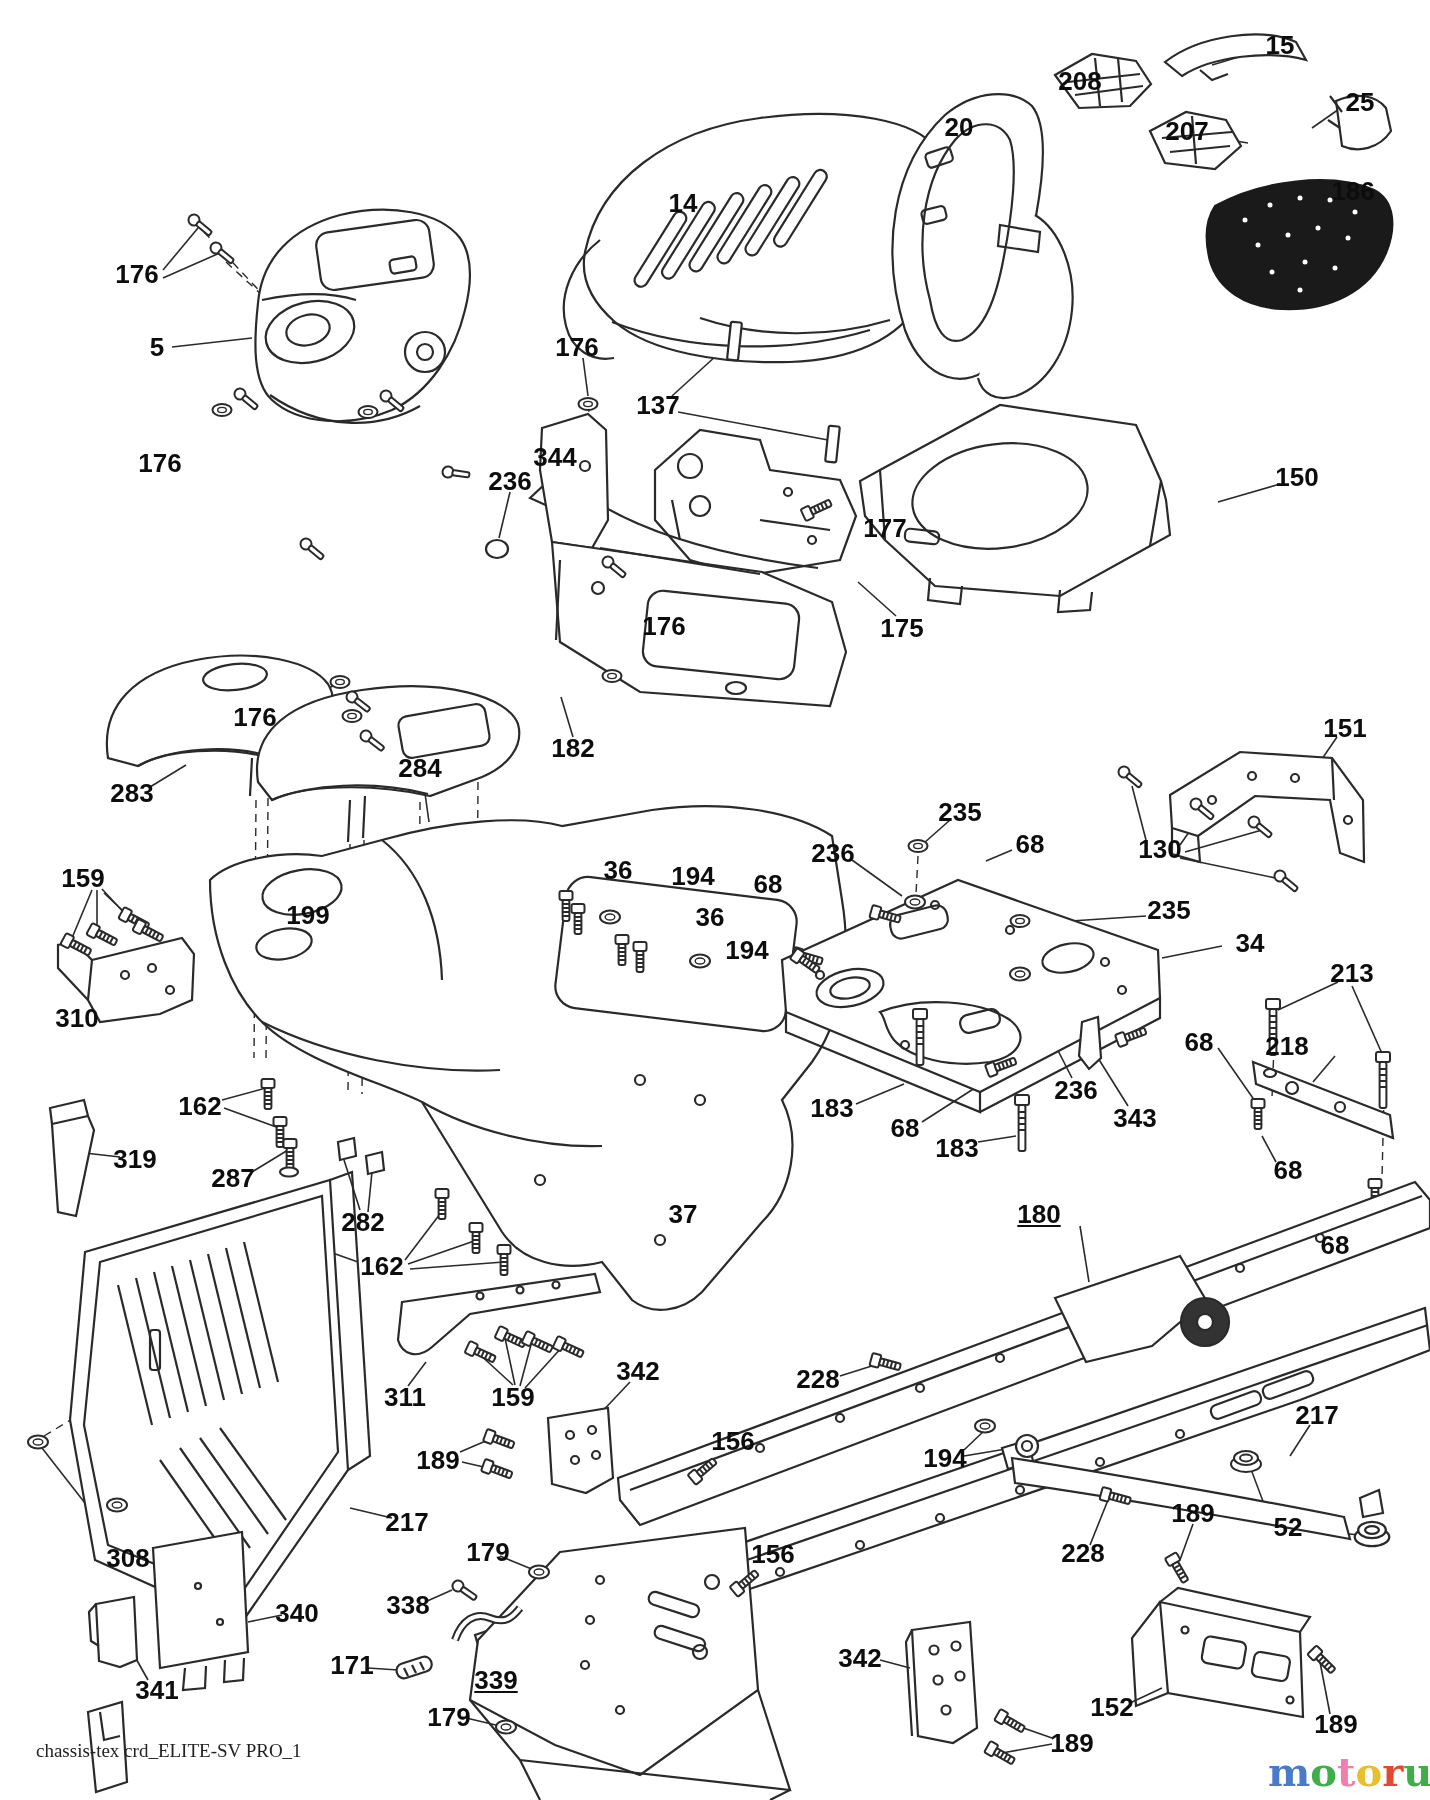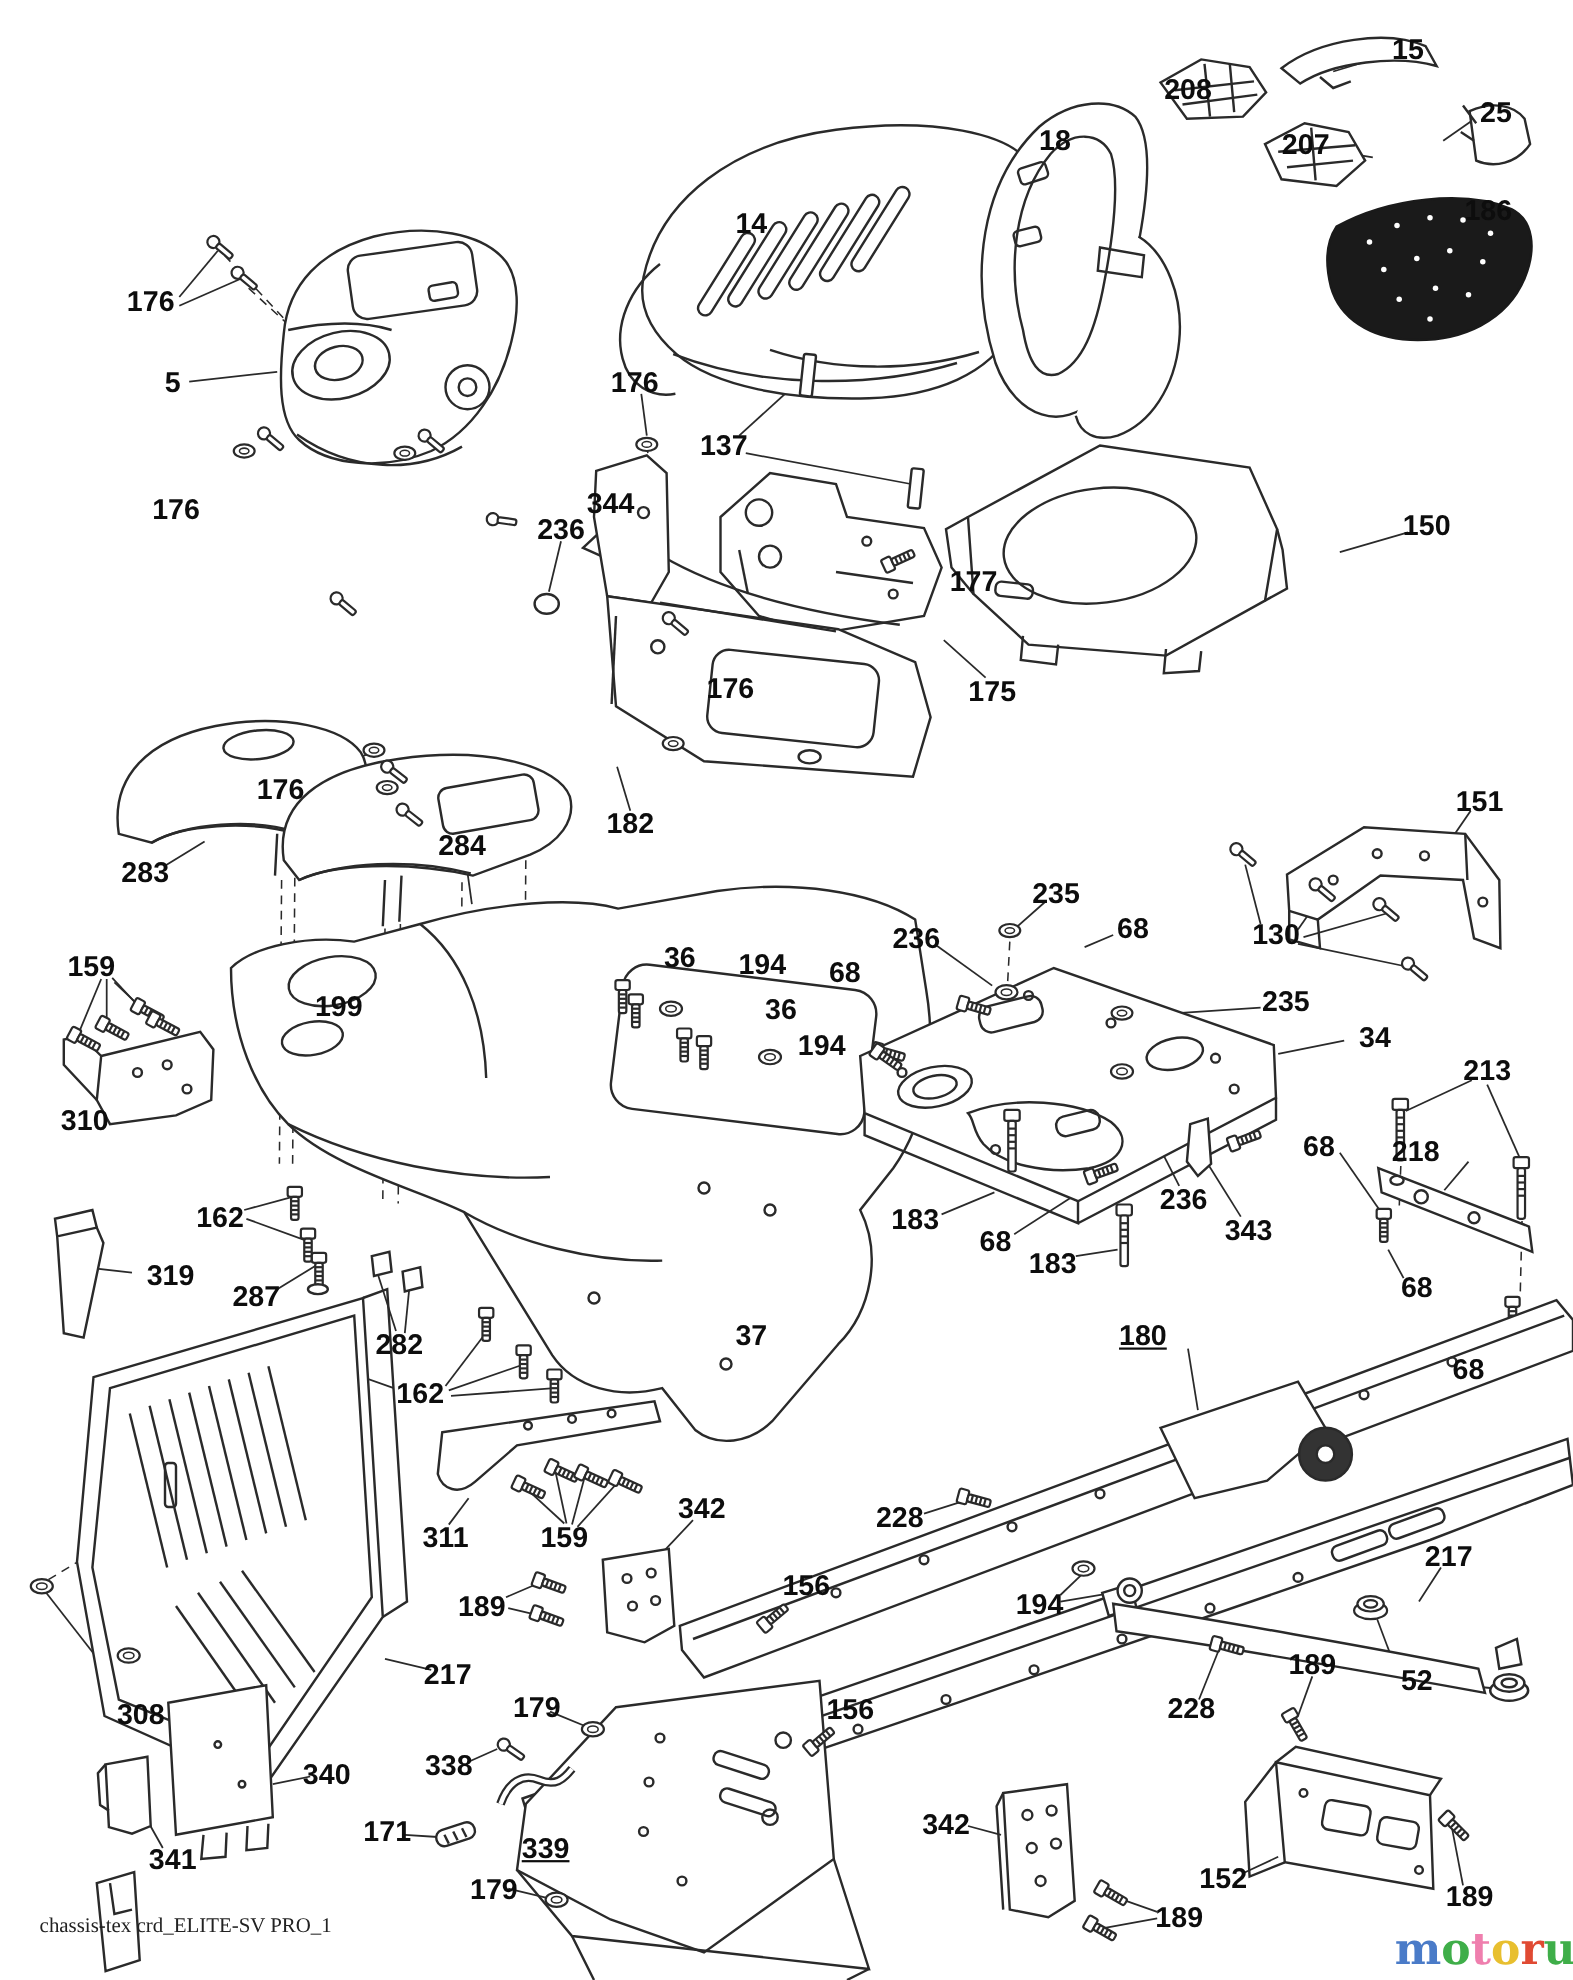--- a/index.html
+++ b/index.html
@@ -620,21 +620,21 @@
 </svg>
 
 <div id="labels">
       <div class="callout" style="left: 137px; top: 274px;">176</div>
       <div class="callout" style="left: 157px; top: 347px;">5</div>
       <div class="callout" style="left: 577px; top: 347px;">176</div>
       <div class="callout" style="left: 160px; top: 463px;">176</div>
       <div class="callout" style="left: 255px; top: 717px;">176</div>
       <div class="callout" style="left: 664px; top: 626px;">176</div>
       <div class="callout" style="left: 683px; top: 203px;">14</div>
-      <div class="callout" style="left: 959px; top: 127px;">18</div>
+      <div class="callout" style="left: 959px; top: 127px;">20</div>
       <div class="callout" style="left: 1080px; top: 81px;">208</div>
       <div class="callout" style="left: 1280px; top: 45px;">15</div>
       <div class="callout" style="left: 1360px; top: 102px;">25</div>
       <div class="callout" style="left: 1187px; top: 131px;">207</div>
       <div class="callout" style="left: 1353px; top: 191px;">186</div>
       <div class="callout" style="left: 658px; top: 405px;">137</div>
       <div class="callout" style="left: 1297px; top: 477px;">150</div>
       <div class="callout" style="left: 555px; top: 457px;">344</div>
       <div class="callout" style="left: 510px; top: 481px;">236</div>
       <div class="callout" style="left: 868px; top: 528px; margin-left: 17px;">177</div>
@@ -654,21 +654,21 @@
       <div class="callout" style="left: 308px; top: 915px;">199</div>
       <div class="callout" style="left: 77px; top: 1018px;">310</div>
       <div class="callout" style="left: 618px; top: 870px;">36</div>
       <div class="callout" style="left: 693px; top: 876px;">194</div>
       <div class="callout" style="left: 710px; top: 917px;">36</div>
       <div class="callout" style="left: 747px; top: 950px;">194</div>
       <div class="callout" style="left: 1352px; top: 973px;">213</div>
       <div class="callout" style="left: 1287px; top: 1046px;">218</div>
       <div class="callout" style="left: 1199px; top: 1042px;">68</div>
       <div class="callout" style="left: 200px; top: 1106px;">162</div>
-      <div class="callout" style="left: 135px; top: 1159px; margin-left: 20px;">319</div>
+      <div class="callout" style="left: 135px; top: 1159px;">319</div>
       <div class="callout" style="left: 233px; top: 1178px;">287</div>
       <div class="callout" style="left: 363px; top: 1222px;">282</div>
       <div class="callout" style="left: 382px; top: 1266px;">162</div>
       <div class="callout" style="left: 683px; top: 1214px;">37</div>
       <div class="callout" style="left: 832px; top: 1108px;">183</div>
       <div class="callout" style="left: 905px; top: 1128px;">68</div>
       <div class="callout" style="left: 957px; top: 1148px;">183</div>
       <div class="callout" style="left: 1135px; top: 1118px;">343</div>
       <div class="callout" style="left: 1076px; top: 1090px;">236</div>
       <div class="callout" style="left: 1039px; top: 1214px; text-decoration: underline;">180</div>

